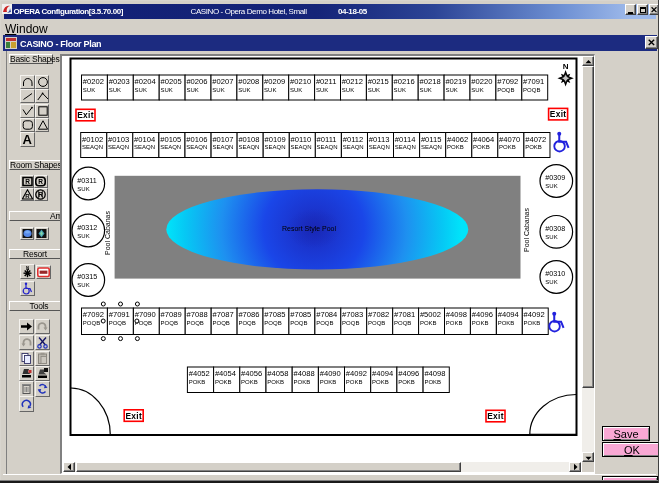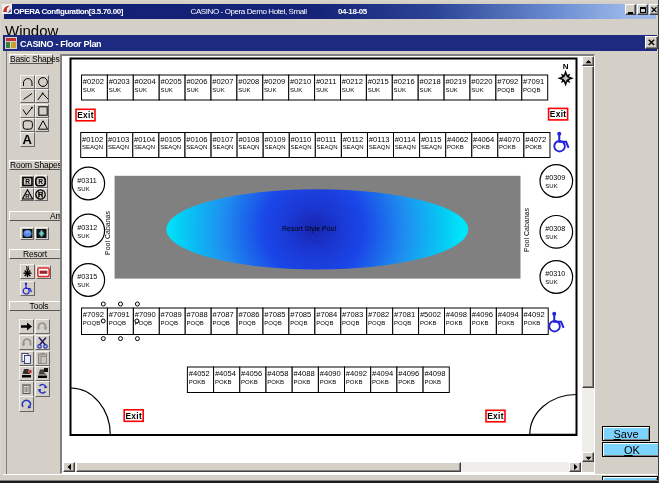--- a/index.html
+++ b/index.html
@@ -5,21 +5,21 @@
 *{box-sizing:border-box;}
 svg{display:block;}
 .abs{position:absolute;}
 .btn3d{background:#d4d0c8;border-top:1px solid #f4f2ee;border-left:1px solid #f4f2ee;
 border-right:1px solid #666;border-bottom:1px solid #666;}
 .hdr{background:#d4d0c8;border-top:1px solid #fff;border-left:1px solid #fff;
 border-right:1px solid #555;border-bottom:1px solid #555;font-size:8.5px;color:#000;
 text-align:center;line-height:8.5px;white-space:nowrap;letter-spacing:-0.2px;}
 .wbtn{background:#d4d0c8;border-top:1px solid #fff;border-left:1px solid #fff;
 border-right:1px solid #404040;border-bottom:1px solid #404040;box-shadow:inset -1px -1px 0 #808080;}
-.cmdbtn{background:#7dd3fc;border:1px solid #000;box-shadow:inset 1px 1px 0 #fff,inset -1px -1px 0 #808080;
+.cmdbtn{background:#f9a8d4;border:1px solid #000;box-shadow:inset 1px 1px 0 #fff,inset -1px -1px 0 #808080;
 font-size:11px;color:#000;text-align:center;line-height:14px;}
 </style></head><body>
 
 <div class="abs" style="left:0;top:0;width:659px;height:483px;background:#d4d0c8;border-left:1px solid #d8d5ce;border-top:1px solid #d8d5ce;"></div>
 
 <div class="abs" style="left:4px;top:4px;width:652px;height:15px;background:linear-gradient(to right,#111f75 0%,#152478 48%,#2c4496 66%,#6c8ed2 85%,#9db9ea 96%);"></div>
 
 <div class="abs" style="left:2px;top:4px;width:10px;height:10px;">
     <svg width="10" height="10">
       <rect x="0" y="0" width="10" height="10" fill="#f0f0f0"></rect>
@@ -39,21 +39,21 @@
   </div>
 
 <div class="wbtn abs" style="left:637px;top:4px;width:11px;height:11px;">
     <div class="abs" style="left:2px;top:2px;width:6px;height:6px;border:1px solid #000;border-top:2px solid #000;"></div>
   </div>
 
 <div class="wbtn abs" style="left:649px;top:4px;width:10px;height:11px;font-size:9px;font-weight:bold;text-align:center;line-height:10px;">✕</div>
 
 <div class="abs" style="left:1px;top:20px;width:657px;height:14px;background:#d4d0c8;"></div>
 
-<div class="abs" style="left:5px;top:22px;font-size:15px;color:#000;"><span style="text-decoration:underline;">W</span>indow</div>
+<div class="abs" style="left:5px;top:22px;font-size:12px;color:#000;"><span style="text-decoration:underline;">W</span>indow</div>
 
 <div class="abs" style="left:3px;top:35px;width:654px;height:16px;background:#1c2b80;"></div>
 
 <div class="abs" style="left:5px;top:37px;width:12px;height:12px;">
     <svg width="12" height="12">
       <rect x="0" y="0" width="12" height="12" fill="#d4d0c8"></rect>
       <rect x="1" y="1" width="10" height="3" fill="#c03030"></rect>
       <rect x="1" y="5" width="4" height="6" fill="#3b7f3b"></rect>
       <rect x="6" y="5" width="5" height="6" fill="#c8a030"></rect>
     </svg>

